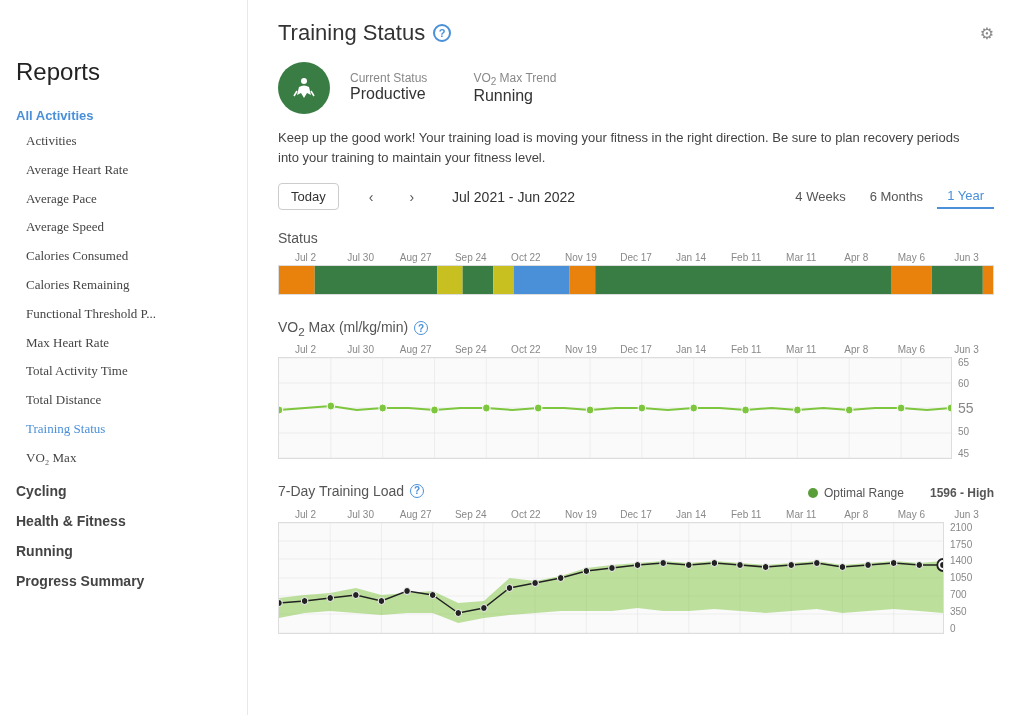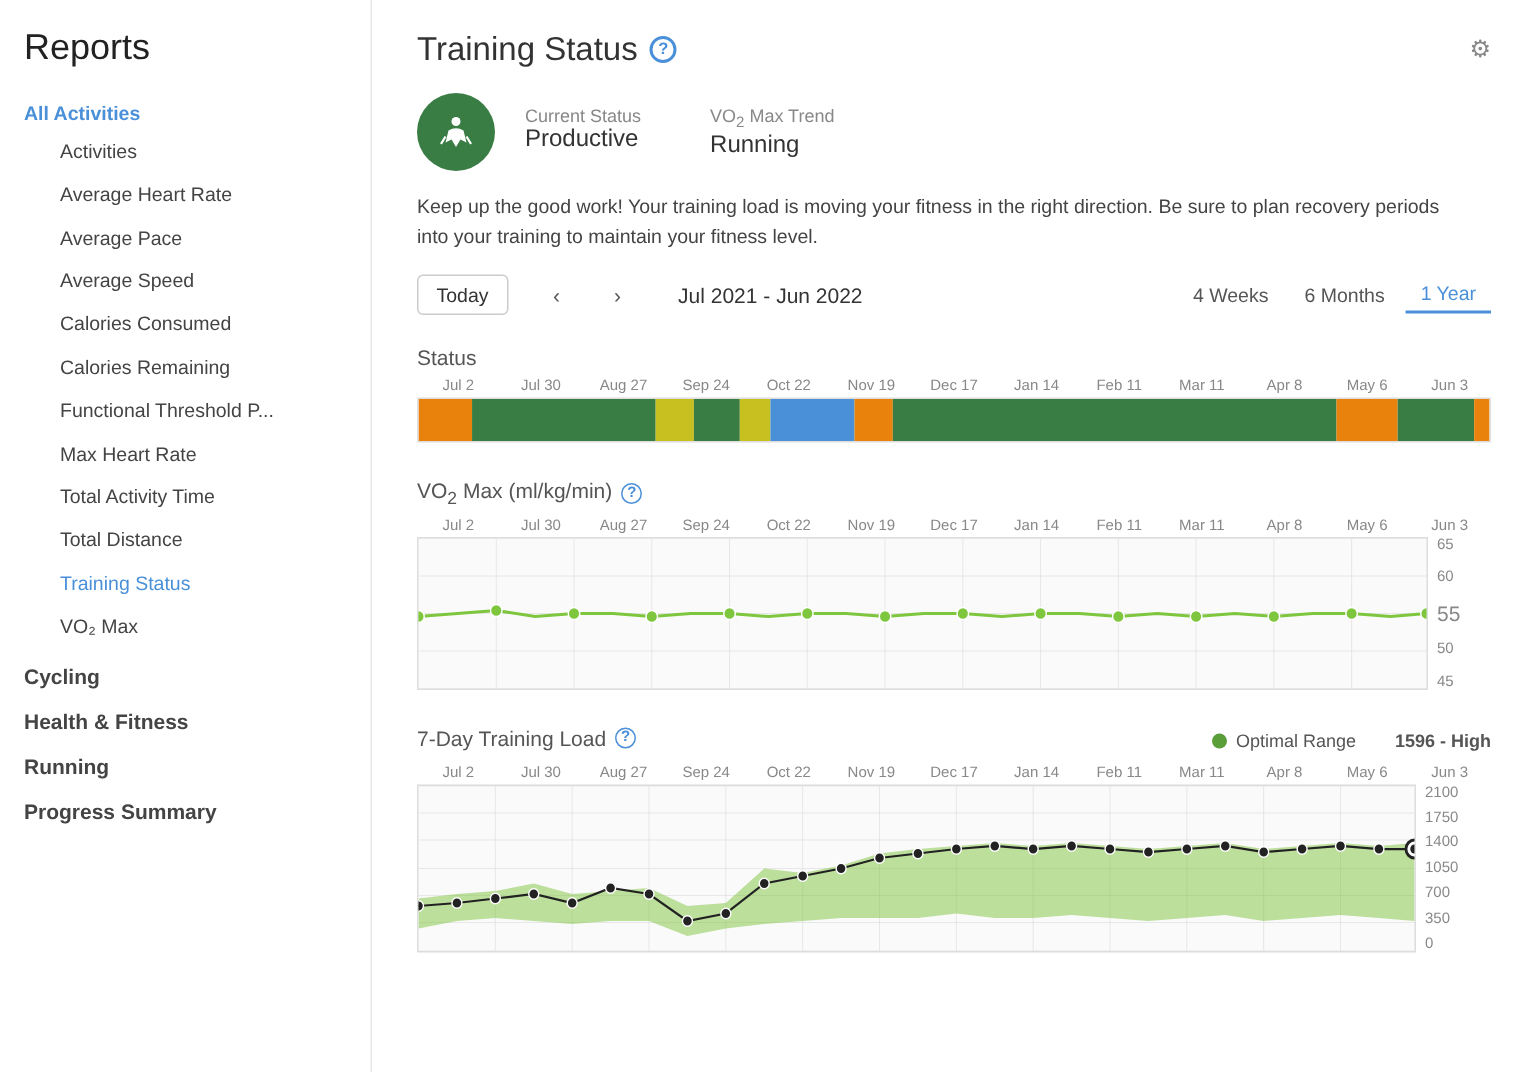--- a/index.html
+++ b/index.html
@@ -2,23 +2,23 @@
 <html><head>
   <meta charset="utf-8">
   <style>
     * { box-sizing: border-box; margin: 0; padding: 0; }
     body { font-family: -apple-system, BlinkMacSystemFont, 'Segoe UI', Arial, sans-serif; background: #fff; color: #333; font-size: 13px; }
 
     .app { display: flex; height: 715px; width: 1024px; overflow: hidden; }
 
     
     .sidebar { width: 248px; min-width: 248px; padding: 10px 0; background: #fff; border-right: 1px solid #e8e8e8; overflow-y: auto; }
-    .sidebar-title { font-size: 24px; font-weight: 400; color: #222; padding: 8px 16px 12px; }
+    .sidebar-title { font-size: 24px; font-weight: 400; color: #222; padding: 8px 16px 12px; margin-top: 40px; }
     .sidebar-section-label { font-size: 13px; font-weight: 600; color: #4a90d9; padding: 10px 16px 4px; }
-    .sidebar-item { padding: 4px 16px 4px 40px; font-size: 13px; color: #444; cursor: pointer; line-height: 1.6; }
+    .sidebar-item { padding: 4px 16px 4px 26px; font-size: 13px; color: #444; cursor: pointer; line-height: 1.6; font-family: Liberation Serif, serif; }
     .sidebar-item.active { color: #4a90d9; }
     .sidebar-group-label { font-size: 14px; font-weight: 600; color: #444; padding: 10px 16px 4px; cursor: pointer; }
 
     
     .main { flex: 1; overflow-y: auto; padding: 20px 30px; background: #fff; position: relative; }
 
     .page-header { display: flex; align-items: center; justify-content: space-between; margin-bottom: 16px; }
     .page-title { font-size: 22px; font-weight: 400; color: #333; display: flex; align-items: center; gap: 8px; }
     .info-icon { width: 18px; height: 18px; border-radius: 50%; border: 2px solid #4a90d9; color: #4a90d9; display: inline-flex; align-items: center; justify-content: center; font-size: 11px; font-weight: 700; cursor: pointer; }
     .gear-icon { color: #888; font-size: 16px; cursor: pointer; }

